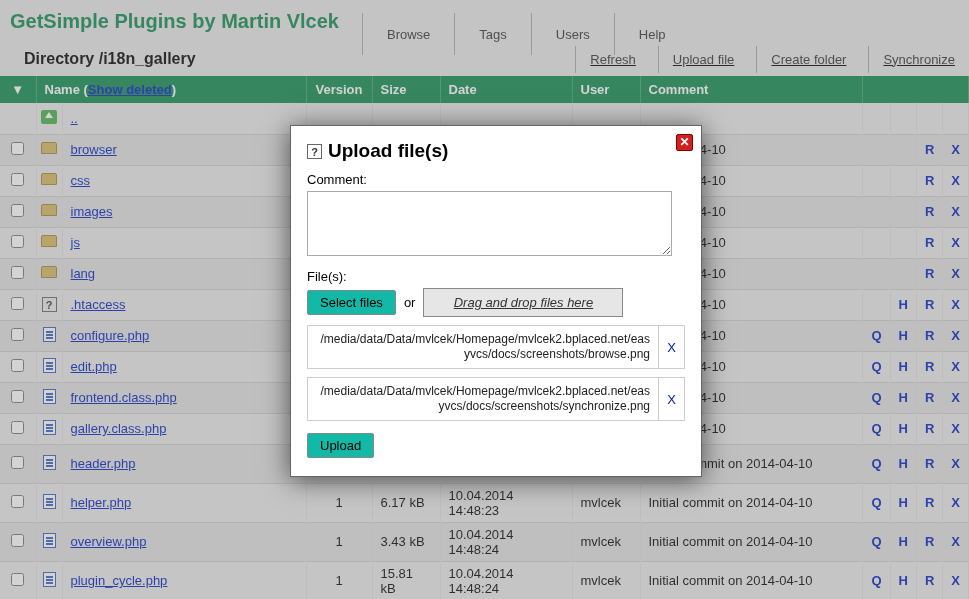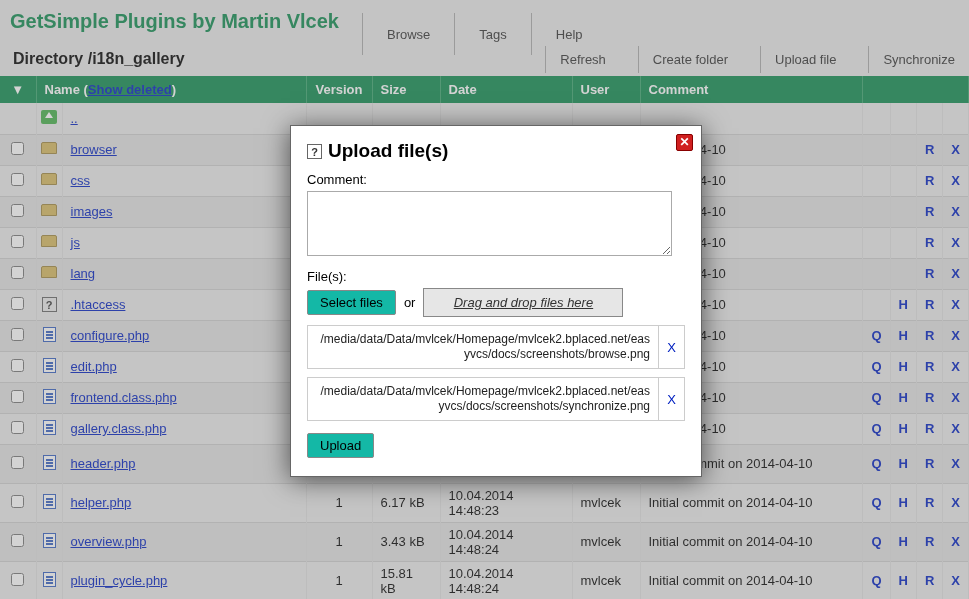--- a/index.html
+++ b/index.html
@@ -2,22 +2,22 @@
 <html><head>
 <meta charset="utf-8">
 <style>
 * { box-sizing: border-box; margin: 0; padding: 0; }
 body { font-family: Arial, sans-serif; font-size: 13px; background: #e8e8e8; width: 969px; height: 599px; overflow: hidden; position: relative; }
 .overlay { position: absolute; inset: 0; background: rgba(128,128,128,0.35); z-index: 5; }
 .header { display: flex; align-items: center; height: 42px; }
 .title { color: #0f8a4f; font-size: 20px; font-weight: bold; padding: 0 10px; flex: 0 0 362px; }
 .nav-item { height: 42px; display: flex; align-items: center; padding: 12px 24px; color: #333; border-left: 1px solid #aaa; cursor: pointer; margin-top: 26px; }
 .subheader { display: flex; align-items: center; height: 34px; }
-.breadcrumb { font-weight: bold; font-size: 16px; padding-left: 13px; flex: 1; color: #000; }
-.actions { display: flex; gap: 18px; }
+.breadcrumb { font-weight: bold; font-size: 16px; padding-left: 24px; flex: 1; color: #000; }
+.actions { display: flex; gap: 8px; text-decoration: underline; }
 .action-link { padding: 6px 14px; color: #333; border-left: 1px solid #aaa; cursor: pointer; font-size: 13px; }
 table { width: 100%; border-collapse: collapse; }
 thead tr { background: #0f8a4f; color: #fff; }
 th { text-align: left; padding: 6px 8px; font-weight: bold; border-right: 1px solid #3ca56f; font-size: 13px; }
 th a { color: #fff; text-decoration: underline; }
 tbody tr { border-bottom: 1px solid #ccc; height: 31px; }
 tbody tr:nth-child(even) { background: #e0e0e0; }
 tbody tr:nth-child(odd) { background: #eaeaea; }
 td { padding: 4px 8px; font-size: 13px; border-right: 1px solid #ddd; }
 .cb-col { width: 36px; text-align: center; }
@@ -54,29 +54,30 @@
 .file-remove { width: 26px; border-left: 1px solid #ccc; display:flex; align-items:center; justify-content:center; color:#0020c0; cursor:pointer; font-size:13px; }
 .upload-btn-row { margin-top: 12px; }
 </style>
 </head>
 <body>
 
 <div class="header">
   <div class="title">GetSimple Plugins by Martin Vlcek</div>
   <div class="nav-item">Browse</div>
   <div class="nav-item">Tags</div>
+  <div class="nav-item">Users</div>
   <div class="nav-item">Help</div>
 </div>
 
 <div class="subheader">
   <div class="breadcrumb">Directory /i18n_gallery</div>
   <div class="actions">
     <span class="action-link">Refresh</span>
+    <span class="action-link">Upload file</span>
     <span class="action-link">Create folder</span>
-    <span class="action-link">Upload file</span>
     <span class="action-link">Synchronize</span>
   </div>
 </div>
 
 <table>
 <thead>
 <tr>
   <th class="cb-col">▼</th>
   <th class="name-col" colspan="2"><span>Name (</span><a>Show deleted</a><span>)</span></th>
   <th class="ver-col">Version</th>

